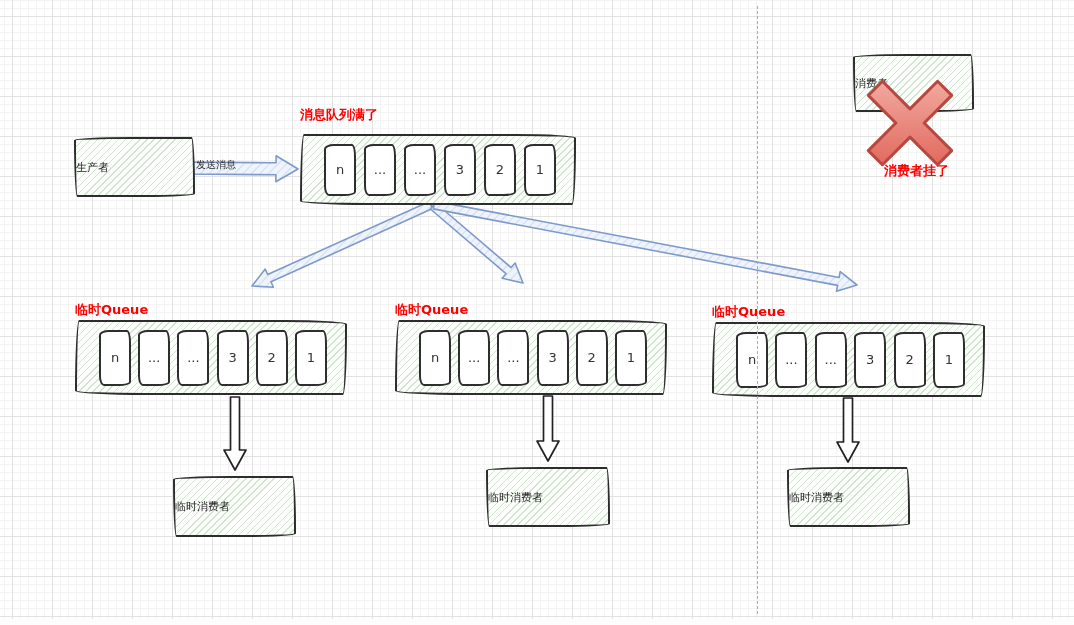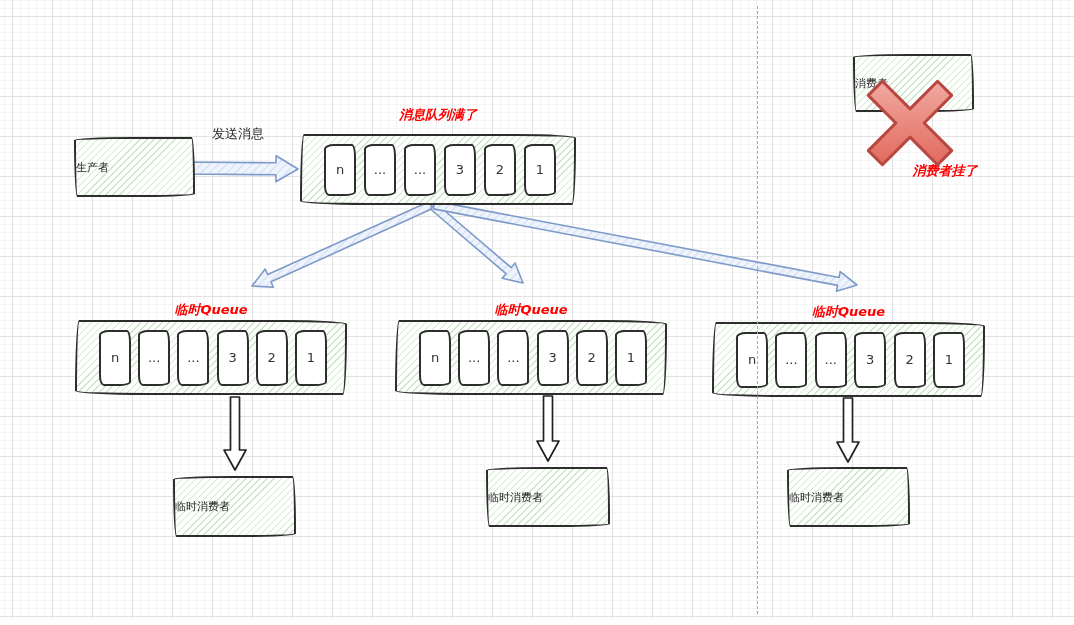--- a/index.html
+++ b/index.html
@@ -43,25 +43,24 @@
   .cell {
     width:32px; display:flex; align-items:center; justify-content:center;
     background:#ffffff; border:2px solid #2e2e2e;
     border-radius:10px 4px 12px 5px / 5px 12px 4px 10px;
     font-size:13px; color:#333333;
   }
   .queue.main  .cell { height:52px; }
   .queue.temp  .cell { height:56px; }
 
   .red-title {
-    position:absolute; text-align:center; font-weight:bold; font-size:13px;
+    position:absolute; text-align:left; font-weight:bold; font-size:13px;
     color:var(--red-label,#ff0000);
-    font-style:italic;
   }
-  .edge-label { position:absolute; font-size:13px; color:#2a2a2a; text-align:center; }
+  .edge-label { position:absolute; font-size:10px; color:#2a2a2a; text-align:left;margin-top:33px; }
 
   .page-divider {
     position:absolute; left:757px; top:6px; height:608px; width:0;
     border-left:1px dashed #ababab;
   }
   .bottom-strip {
     position:absolute; left:0; bottom:0; width:1074px; height:6px;
     background:#fdfdfd;
   }
 </style>

